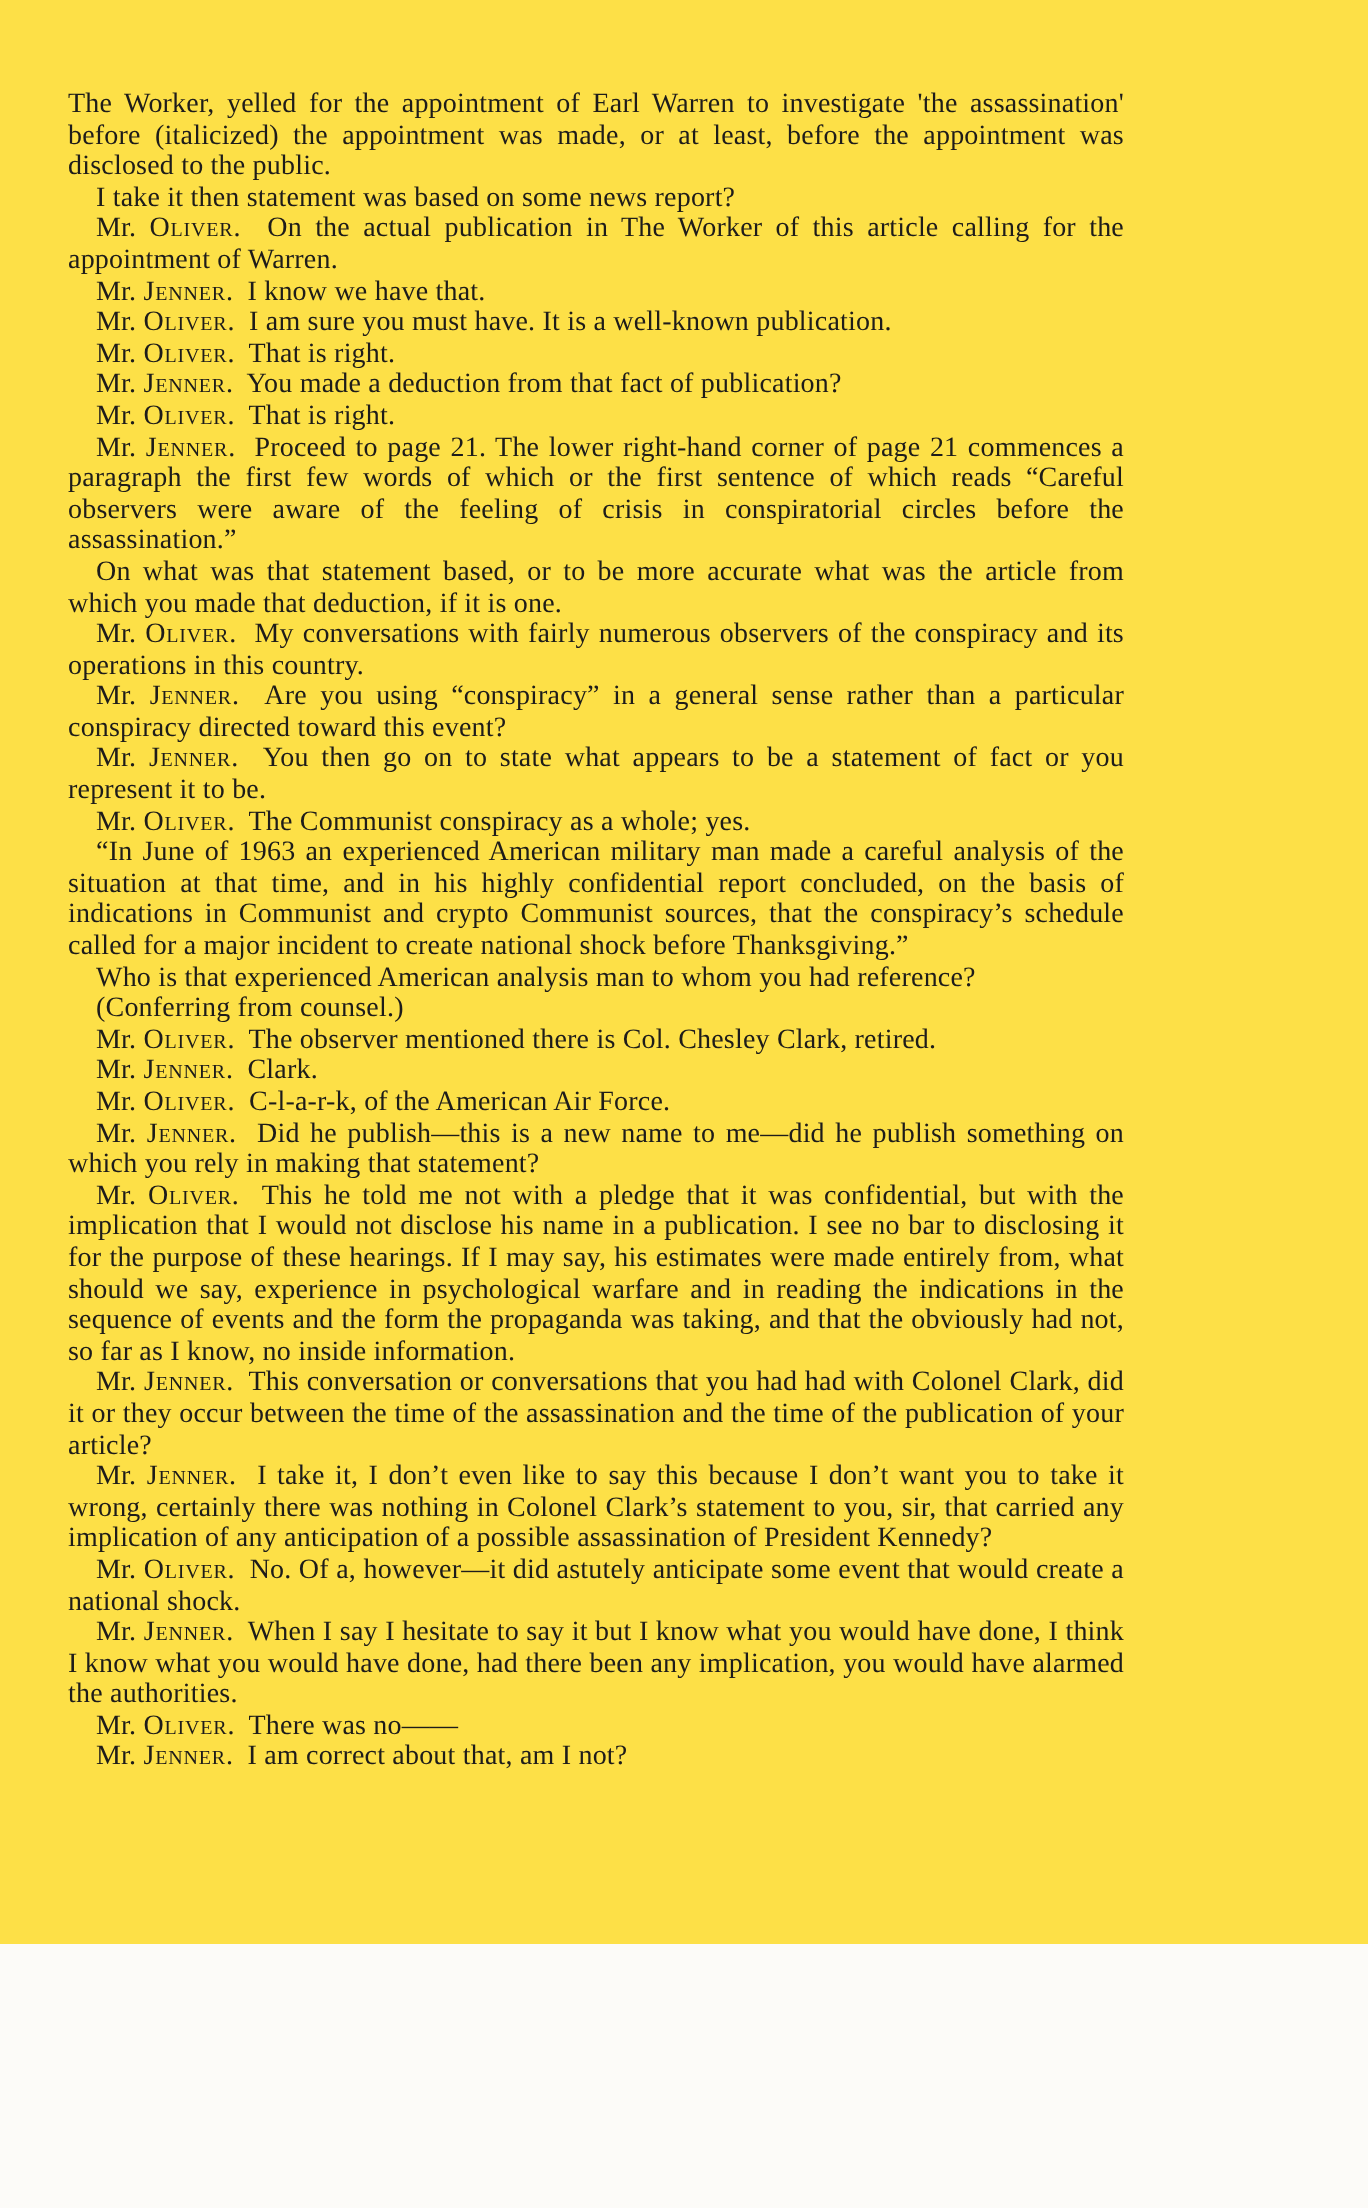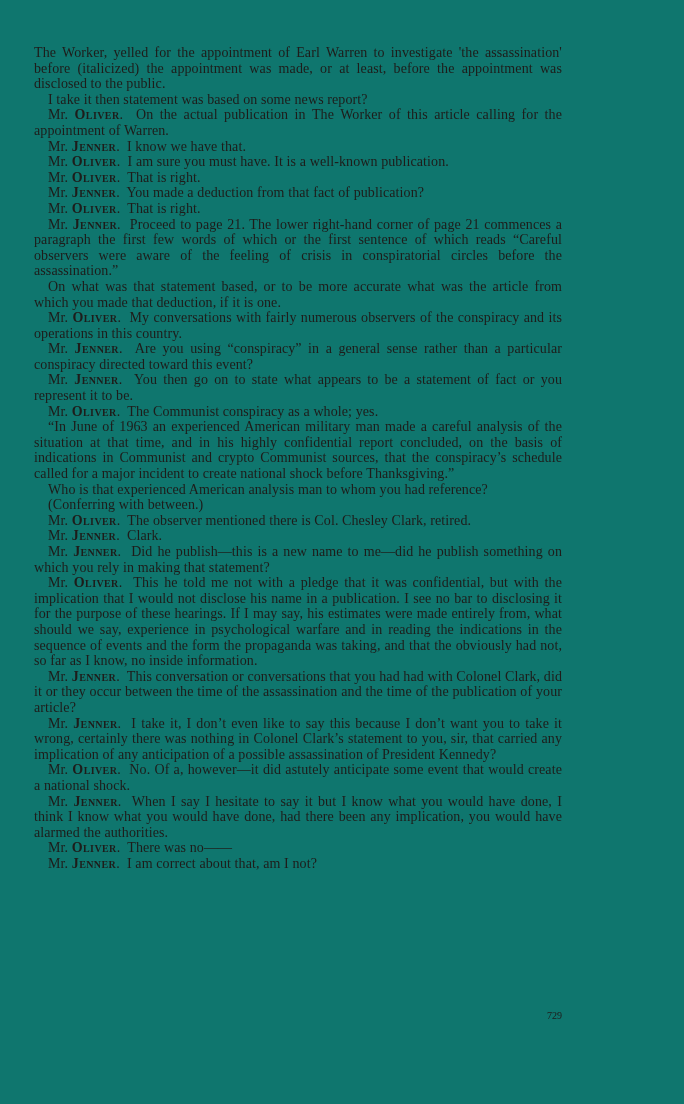--- a/index.html
+++ b/index.html
@@ -4,22 +4,22 @@
 <title>Hearing Transcript Page</title>
 <style>
   html, body {
     margin: 0;
     padding: 0;
     background: #fcfbf8;
   }
   .page {
     position: relative;
     width: 684px;
-    height: 1104px;
-    background: #0f766e;
+    height: 972px;
+    background: #fde047;
     overflow: hidden;
     font-family: "Liberation Serif", "DejaVu Serif", serif;
     color: #1e1c1a;
   }
   .text-block {
     position: absolute;
     left: 34px;
     top: 45px;
     width: 528px;
     font-size: 14px;
@@ -32,21 +32,20 @@
     margin: 0;
     padding: 0;
     text-indent: 14px;
   }
   .text-block p.no-indent {
     text-indent: 0;
   }
   .speaker-name {
     font-variant: small-caps;
     letter-spacing: 0.4px;
-    font-weight: bold;
   }
   .page-number {
     position: absolute;
     left: 34px;
     top: 1008px;
     width: 528px;
     text-align: right;
     font-size: 10px;
     line-height: 16px;
   }
@@ -65,23 +64,24 @@
       <p><span>Mr. <span class="speaker-name">Jenner</span>.</span>&nbsp; You made a deduction from that fact of publication?</p>
       <p><span>Mr. <span class="speaker-name">Oliver</span>.</span>&nbsp; That is right.</p>
       <p><span>Mr. <span class="speaker-name">Jenner</span>.</span>&nbsp; Proceed to page 21.  The lower right-hand corner of page 21 commences a paragraph the first few words of which or the first sentence of which reads “Careful observers were aware of the feeling of crisis in conspiratorial circles before the assassination.”</p>
       <p>On what was that statement based, or to be more accurate what was the article from which you made that deduction, if it is one.</p>
       <p><span>Mr. <span class="speaker-name">Oliver</span>.</span>&nbsp; My conversations with fairly numerous observers of the conspiracy and its operations in this country.</p>
       <p><span>Mr. <span class="speaker-name">Jenner</span>.</span>&nbsp; Are you using “conspiracy” in a general sense rather than a particular conspiracy directed toward this event?</p>
       <p><span>Mr. <span class="speaker-name">Jenner</span>.</span>&nbsp; You then go on to state what appears to be a statement of fact or you represent it to be.</p>
       <p><span>Mr. <span class="speaker-name">Oliver</span>.</span>&nbsp; The Communist conspiracy as a whole; yes.</p>
       <p>“In June of 1963 an experienced American military man made a careful analysis of the situation at that time, and in his highly confidential report concluded, on the basis of indications in Communist and crypto Communist sources, that the conspiracy’s schedule called for a major incident to create national shock before Thanksgiving.”</p>
       <p>Who is that experienced American analysis man to whom you had reference?</p>
-      <p>(Conferring with between.)</p>
+      <p>(Conferring from counsel.)</p>
       <p><span>Mr. <span class="speaker-name">Oliver</span>.</span>&nbsp; The observer mentioned there is Col. Chesley Clark, retired.</p>
       <p><span>Mr. <span class="speaker-name">Jenner</span>.</span>&nbsp; Clark.</p>
+      <p><span>Mr. <span class="speaker-name">Oliver</span>.</span>&nbsp; C-l-a-r-k, of the American Air Force.</p>
       <p><span>Mr. <span class="speaker-name">Jenner</span>.</span>&nbsp; Did he publish—this is a new name to me—did he publish something on which you rely in making that statement?</p>
       <p><span>Mr. <span class="speaker-name">Oliver</span>.</span>&nbsp; This he told me not with a pledge that it was confidential, but with the implication that I would not disclose his name in a publication.  I see no bar to disclosing it for the purpose of these hearings.  If I may say, his estimates were made entirely from, what should we say, experience in psychological warfare and in reading the indications in the sequence of events and the form the propaganda was taking, and that the obviously had not, so far as I know, no inside information.</p>
       <p><span>Mr. <span class="speaker-name">Jenner</span>.</span>&nbsp; This conversation or conversations that you had had with Colonel Clark, did it or they occur between the time of the assassination and the time of the publication of your article?</p>
       <p><span>Mr. <span class="speaker-name">Jenner</span>.</span>&nbsp; I take it, I don’t even like to say this because I don’t want you to take it wrong, certainly there was nothing in Colonel Clark’s statement to you, sir, that carried any implication of any anticipation of a possible assassination of President Kennedy?</p>
       <p><span>Mr. <span class="speaker-name">Oliver</span>.</span>&nbsp; No.  Of a, however—it did astutely anticipate some event that would create a national shock.</p>
       <p><span>Mr. <span class="speaker-name">Jenner</span>.</span>&nbsp; When I say I hesitate to say it but I know what you would have done, I think I know what you would have done, had there been any implication, you would have alarmed the authorities.</p>
       <p><span>Mr. <span class="speaker-name">Oliver</span>.</span>&nbsp; There was no——</p>
       <p><span>Mr. <span class="speaker-name">Jenner</span>.</span>&nbsp; I am correct about that, am I not?</p>
     </div>
   <div class="page-number">729</div>

